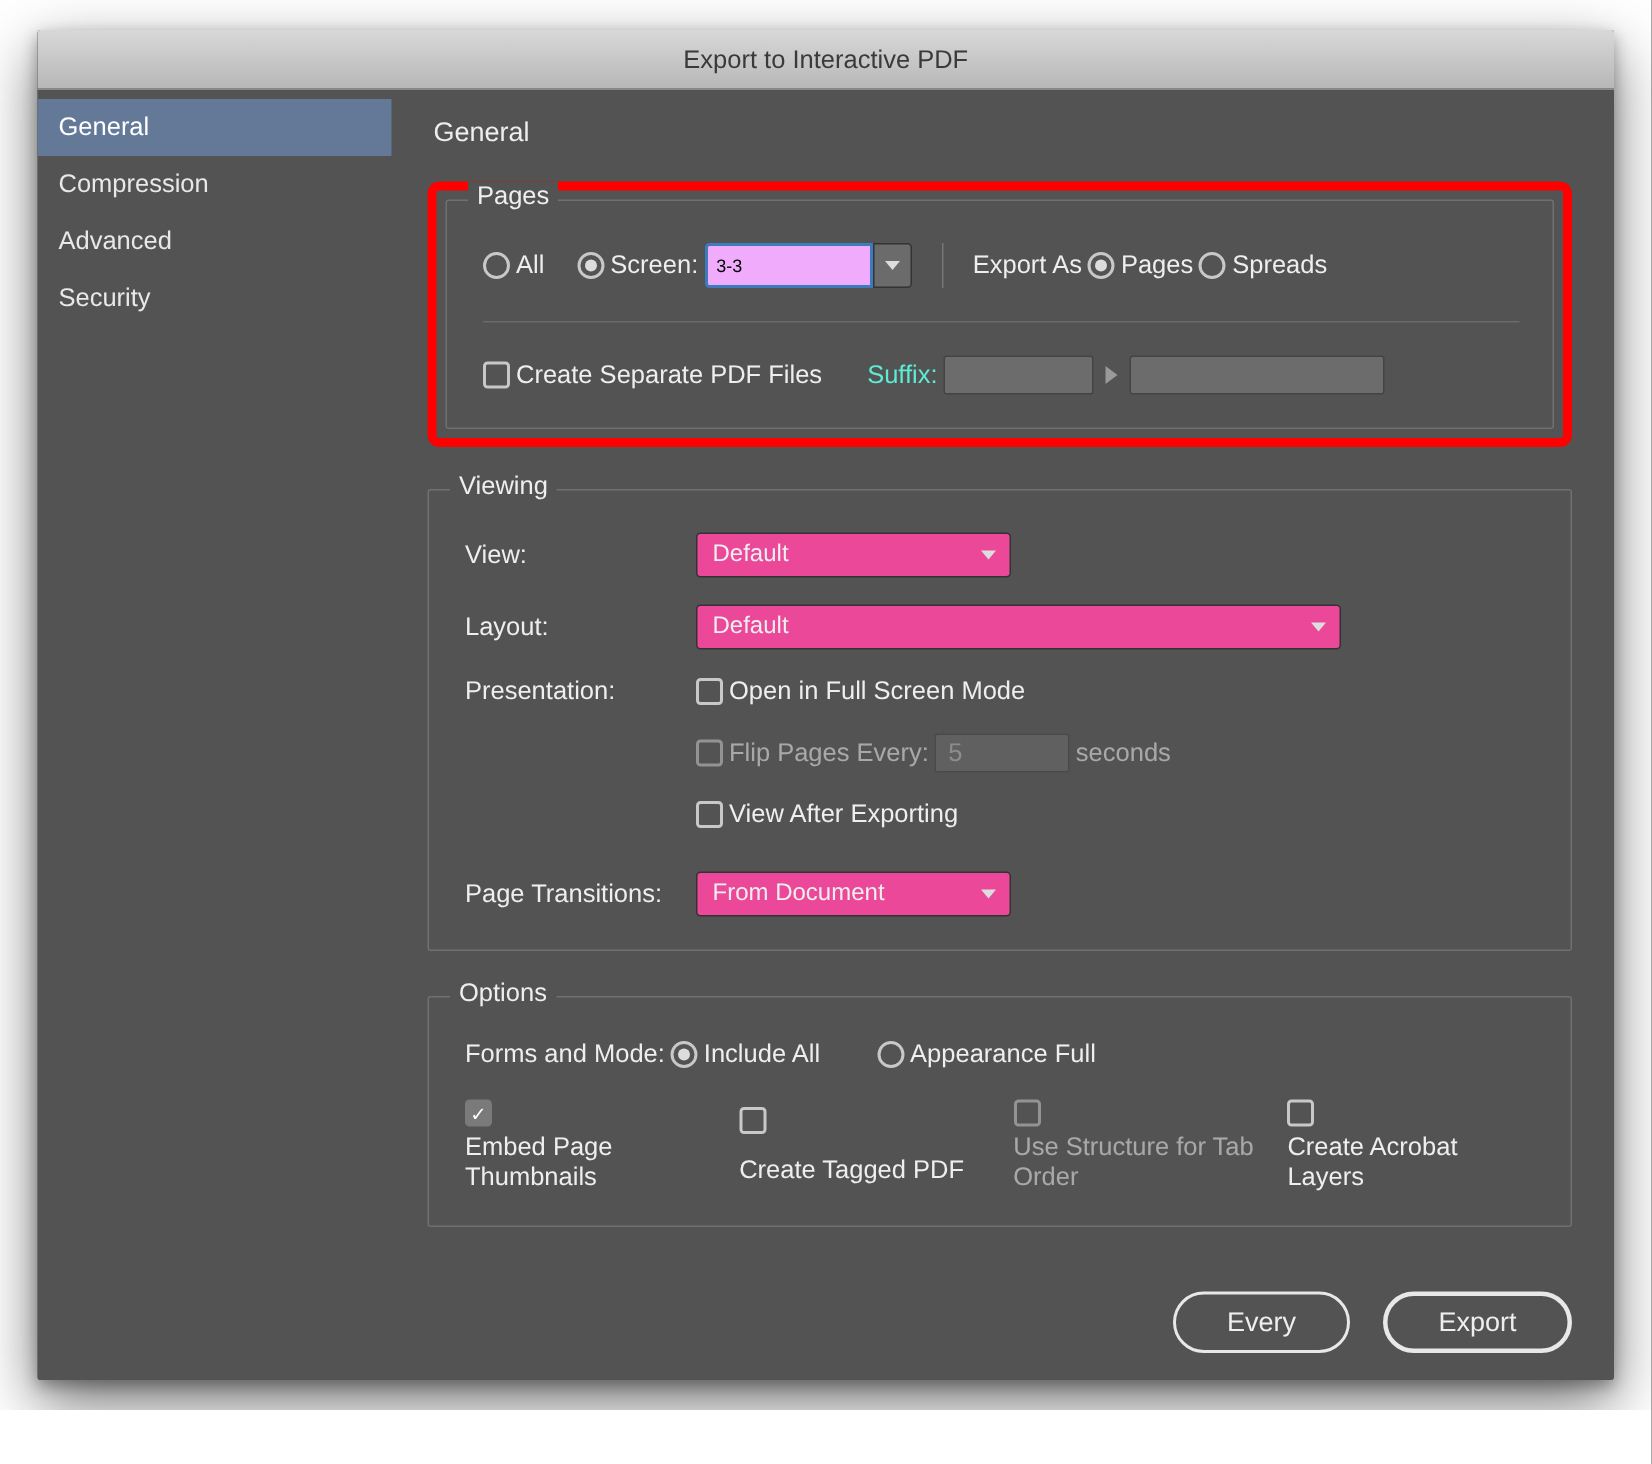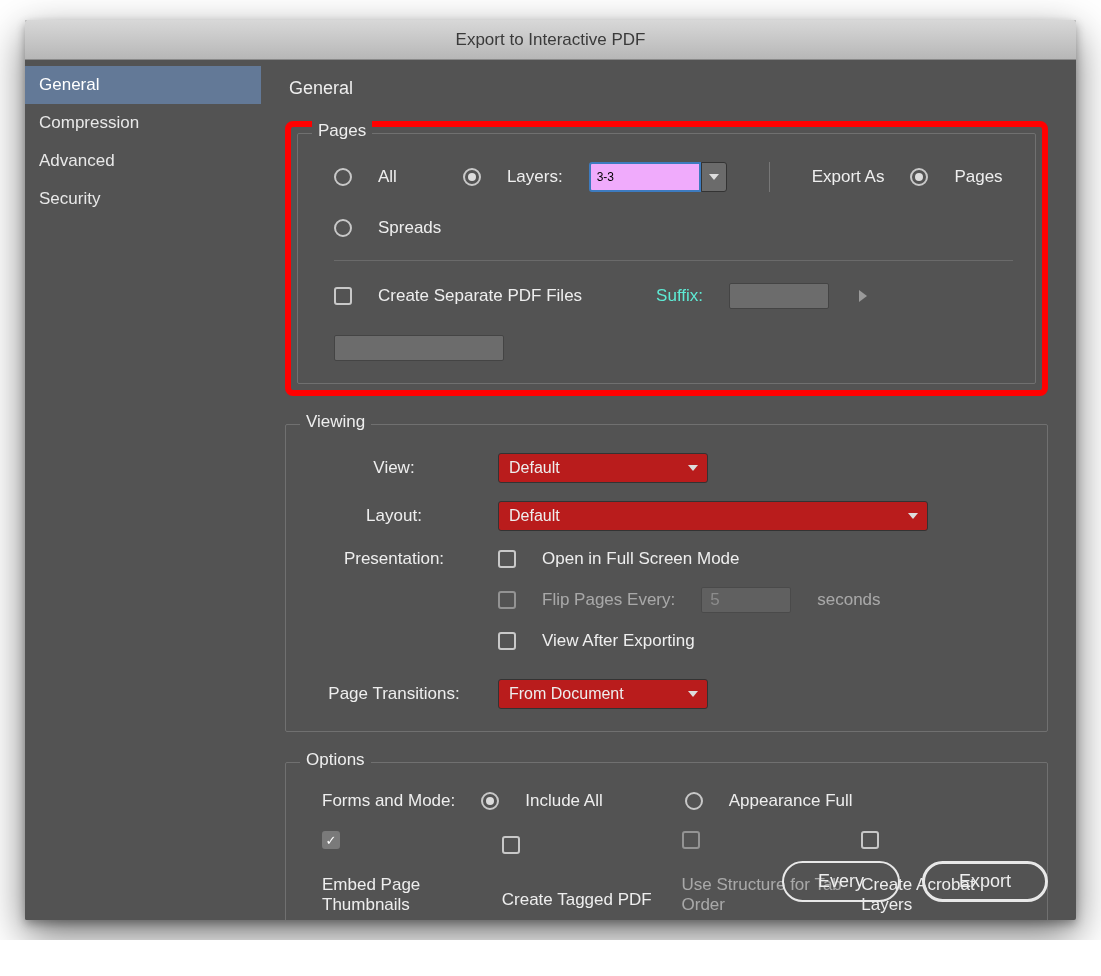--- a/index.html
+++ b/index.html
@@ -5,45 +5,45 @@
   *{box-sizing:border-box;margin:0;padding:0;font-family:-apple-system,"Helvetica Neue",Arial,sans-serif;-webkit-font-smoothing:antialiased}
   body{background:#fff;display:flex;justify-content:center;padding:20px}
   .window{width:1051px;background:#535353;box-shadow:0 15px 40px rgba(0,0,0,.55),0 4px 10px rgba(0,0,0,.3);overflow:hidden;border-radius:2px}
   .titlebar{height:40px;background:linear-gradient(#d8d8d8,#b7b7b7);display:flex;align-items:center;justify-content:center;font-size:17px;color:#3a3a3a;border-bottom:1px solid #8a8a8a}
   .body{display:flex;height:860px}
   .sidebar{width:236px;background:#535353;padding-top:6px}
   .side-item{padding:9px 14px;font-size:17px;color:#e8e8e8;cursor:pointer}
   .side-item.active{background:#637997;color:#fff}
   .main{flex:1;padding:18px 28px 18px 24px;color:#eee;font-size:17px;position:relative}
   .sec-title{font-size:18px;margin:0 0 22px 4px}
-  .group{border:1px solid #707070;border-radius:2px;margin:0 0 30px 0;padding:28px 22px 22px 36px;position:relative}
+  .group{border:1px solid #707070;border-radius:2px;margin:0 0 30px 0;padding:28px 22px 22px 24px;position:relative}
   .group-legend{position:absolute;top:-13px;left:14px;background:#535353;padding:0 6px;font-size:17px}
   .highlight{border:6px solid #f00;border-radius:8px;padding:6px;margin-bottom:28px}
   .highlight .group{margin:0}
-  .row{display:flex;align-items:center;gap:26px;flex-wrap:wrap}
+  .row{display:flex;align-items:center;gap:4px;flex-wrap:wrap}
   .row+.row{margin-top:18px}
   .radio,.check{width:18px;height:18px;border:2px solid #c8c8c8;display:inline-flex;align-items:center;justify-content:center;flex:none;cursor:pointer}
   .radio{border-radius:50%}
   .radio.sel::after{content:"";width:8px;height:8px;border-radius:50%;background:#dcdcdc}
   .check{border-radius:3px}
   .check.sel{background:#7a7a7a;border-color:#7a7a7a}
   .check.sel::after{content:"✓";color:#fff;font-size:13px;line-height:1}
   .disabled{opacity:.55}
   label{cursor:default}
   .sep-v{width:1px;height:30px;background:#777;margin:0 16px}
   .text-input{background:#f0abfc;color:#000;height:30px;border:2px solid #3d7bbf;border-radius:3px 0 0 3px;padding:0 6px;font-size:12px;width:112px}
   .combo-btn{width:26px;height:30px;background:#6b6b6b;border:1px solid #333;border-radius:0 3px 3px 0;display:flex;align-items:center;justify-content:center;cursor:pointer}
   .chev{width:0;height:0;border-left:5px solid transparent;border-right:5px solid transparent;border-top:6px solid #ddd}
-  .select{display:flex;align-items:center;background:#b91c1c;border:1px solid #333;height:30px;border-radius:3px;min-width:200px;cursor:pointer}
+  .select{display:flex;align-items:center;background:#ec4899;border:1px solid #333;height:30px;border-radius:3px;min-width:200px;cursor:pointer}
   .select span{flex:1;padding:0 10px;font-size:16px;color:#eee;text-align:left}
   .select .caret{width:28px;display:flex;align-items:center;justify-content:center}
   .ghost-input{background:#6c6c6c;border:1px solid #444;height:26px;width:100px;border-radius:2px}
   .ghost-input.sm{width:90px}
   .tri{width:0;height:0;border-top:6px solid transparent;border-bottom:6px solid transparent;border-left:8px solid #9a9a9a;margin:0 4px}
-  .lbl-right{text-align:center;min-width:150px;padding-right:6px}
+  .lbl-right{text-align:left;min-width:150px;padding-right:6px}
   .btnbar{position:absolute;bottom:18px;right:28px;display:flex;gap:22px}
   .btn{border:2px solid #e8e8e8;background:transparent;color:#eee;font-size:18px;padding:7px 34px;border-radius:22px;cursor:pointer}
   .btn.primary{border-width:3px}
   .faint{color:#5eead4}
   .sep-h{height:1px;background:#6a6a6a;margin:22px 0}
   .grid2{display:grid;grid-template-columns:1fr 1fr 1fr 1fr;row-gap:20px;column-gap:16px;margin-top:20px}
 </style>
 </head>
 <body>
 
@@ -64,21 +64,21 @@
 
       <div class="highlight">
         <div class="group">
           <div class="group-legend">Pages</div>
 
           <div class="row">
             <span class="radio"></span>
             <label>All</label>
             <span style="width:14px"></span>
             <span class="radio sel"></span>
-            <label>Layers:</label>
+            <label>Screen:</label>
             <div style="display:flex">
               <input class="text-input" value="3-3" style="">
               <div class="combo-btn">
                   <div class="chev"></div>
                 </div>
             </div>
             <div class="sep-v"></div>
             <label>Export As</label>
             <span class="radio sel"></span>
             <label>Pages</label>

